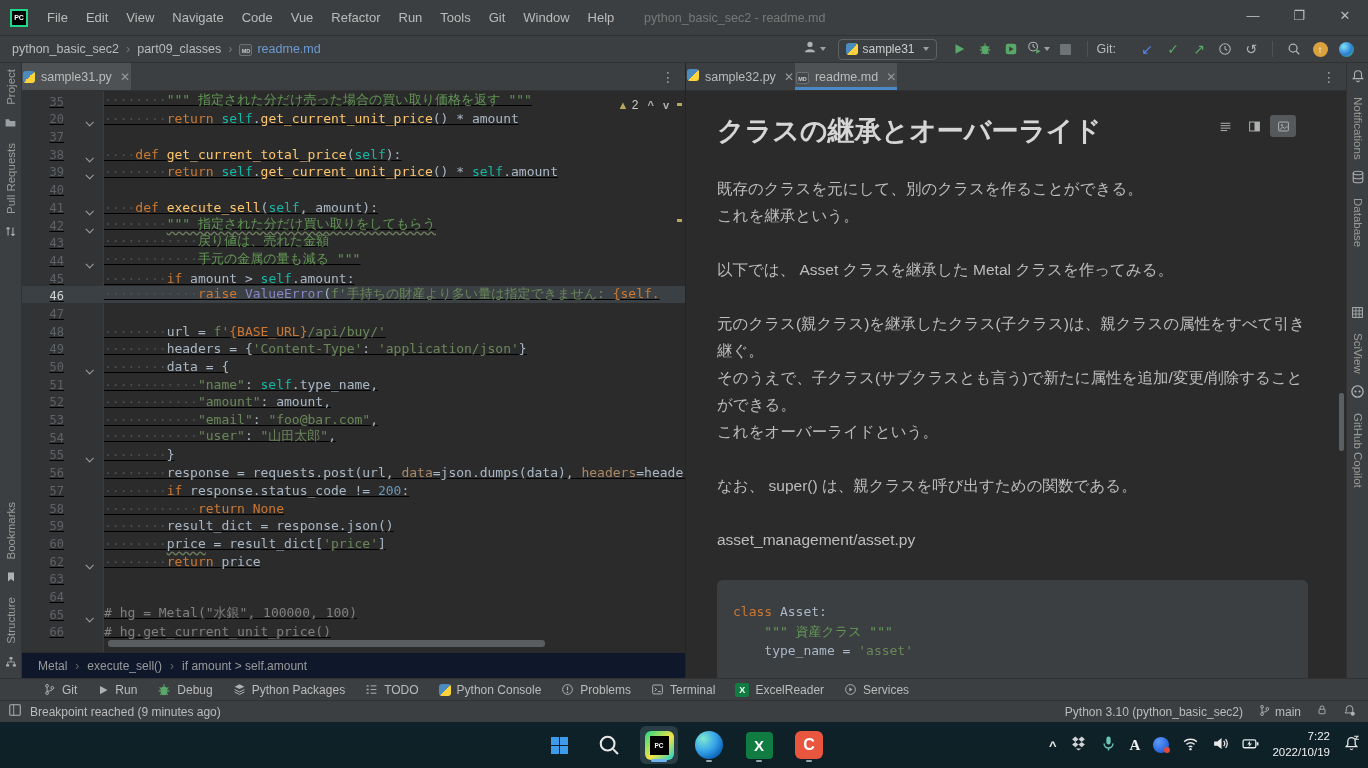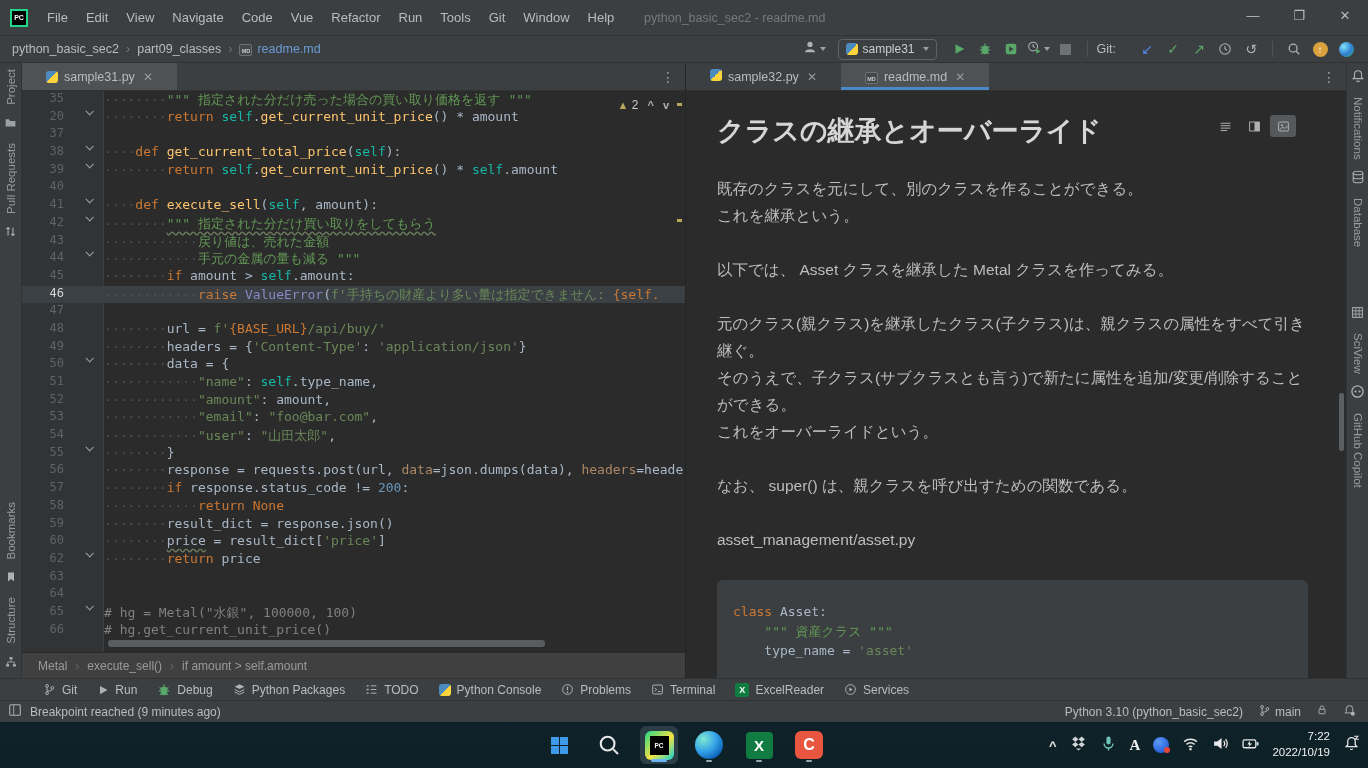--- a/index.html
+++ b/index.html
@@ -57,57 +57,57 @@
   .strip.right { border-left:1px solid #323232; }
   .strip .vlabel { color:#9b9b9b; font-size:11.5px; writing-mode:vertical-rl; }
   .strip.left .vlabel { transform:rotate(180deg); }
   .strip .flex { flex:1; }
 
   .editor { display:flex; flex-direction:column; min-width:0; }
   .editor.left-ed { width:664px; border-right:1px solid #232425; }
   .editor.right-ed { width:660px; }
   .tabs { height:28px; background:#3c3f41; border-bottom:1px solid #323232; display:flex;
     align-items:stretch; flex:none; position:relative; }
-  .tab { display:flex; align-items:center; gap:6px; padding:0 24px; font-size:12.5px; color:#bbbbbb;
+  .tab { display:flex; align-items:center; gap:6px; padding:0 1px; font-size:12.5px; color:#bbbbbb;
     position:relative; }
   .tab.selected { background:#4e5254; }
   .tab.active-blue { background:#4e5254; }
   .tab.active-blue::after { content:""; position:absolute; left:0; right:0; bottom:0; height:3px;
     background:#4a88c7; }
   .tab .close { color:#999; font-size:12px; margin-left:2px; }
   .tab-more { margin-left:auto; color:#9da0a2; font-size:14px; display:flex; align-items:center;
     padding:0 10px; }
 
   
   .code-area { flex:1; position:relative; background:#2b2b2b; overflow:hidden;
     font-family:"DejaVu Sans Mono","Liberation Mono",monospace; }
   .gutter-bg { position:absolute; left:0; top:0; bottom:0; width:82px; background:#313335;
     border-right:1px solid #3a3e40; }
-  .code-line { display:flex; height:17.7px; align-items:flex-start; position:relative; }
+  .code-line { display:flex; height:17.7px; align-items:flex-end; position:relative;text-decoration:underline; }
   .code-line.hl { background:#3a4043; }
   .lnum { width:52px; text-align:right; padding-right:10px; color:#606366; font-size:12px; flex:none; }
   .code-line.hl .lnum { color:#d5d5d5; }
   .foldc { width:30px; flex:none; display:flex; align-items:center; justify-content:center; }
   .fmark { width:6px; height:6px; border-right:1.5px solid #9da0a2; border-bottom:1.5px solid #9da0a2;
     transform:rotate(45deg) translateY(-1px); }
   .codec { white-space:pre; font-size:13px; color:#a9b7c6; }
   .ws { color:#4b5256; }
   .k { color:#cc7832; } .f { color:#ffc66d; } .s { color:#6a8759; } .d { color:#629755; }
   .c { color:#808080; } .p { color:#14b8a6; } .nm { color:#6897bb; } .w { color:#a9b7c6; }
   .v { color:#8888c6; } .a { color:#aa8866; }
   .du { color:#629755; text-decoration:underline wavy #6e7d5f; text-underline-offset:3px; }
   .wu { color:#a9b7c6; text-decoration:underline wavy #6e7d5f; text-underline-offset:3px; }
   .inspections { position:absolute; top:7px; right:16px; display:flex; align-items:center; gap:9px;
     font-size:12px; color:#cccccc; font-family:"Liberation Sans",sans-serif; }
   .warn-tri { color:#b8a85c; font-size:11px; }
   .insp-chev { color:#b0b0b0; font-size:11px; font-weight:bold; }
   .hscroll { position:absolute; left:86px; bottom:5px; width:437px; height:7px; background:#62666a;
     border-radius:3px; opacity:.85; }
   .stripe-mark { position:absolute; right:3px; width:5px; height:3px; background:#b8a85c; }
-  .ed-crumbs { height:26px; background:#404040; border-top:1px solid #2a2a2b; display:flex;
+  .ed-crumbs { height:26px; background:#0f172a; border-top:1px solid #2a2a2b; display:flex;
     align-items:center; padding-left:16px; flex:none; }
   .ed-crumb { color:#9a9a9a; font-size:12px; display:flex; align-items:center; }
   .ed-crumb:not(:last-child)::after { content:"›"; color:#666; margin:0 8px; }
 
   
   .md-area { flex:1; position:relative; background:#2b2b2b; overflow:hidden;
     padding:14px 38px 0 31px; }
   .md-h1 { color:#d6d6d6; font-size:27px; font-weight:bold; margin:8px 0 26px 0; }
   .md-p { color:#bdbdbd; font-size:15.5px; line-height:27px; margin-bottom:27px; }
   .md-code { background:#3c3f41; border-radius:6px; padding:22px 16px 16px 16px; margin-top:4px;

